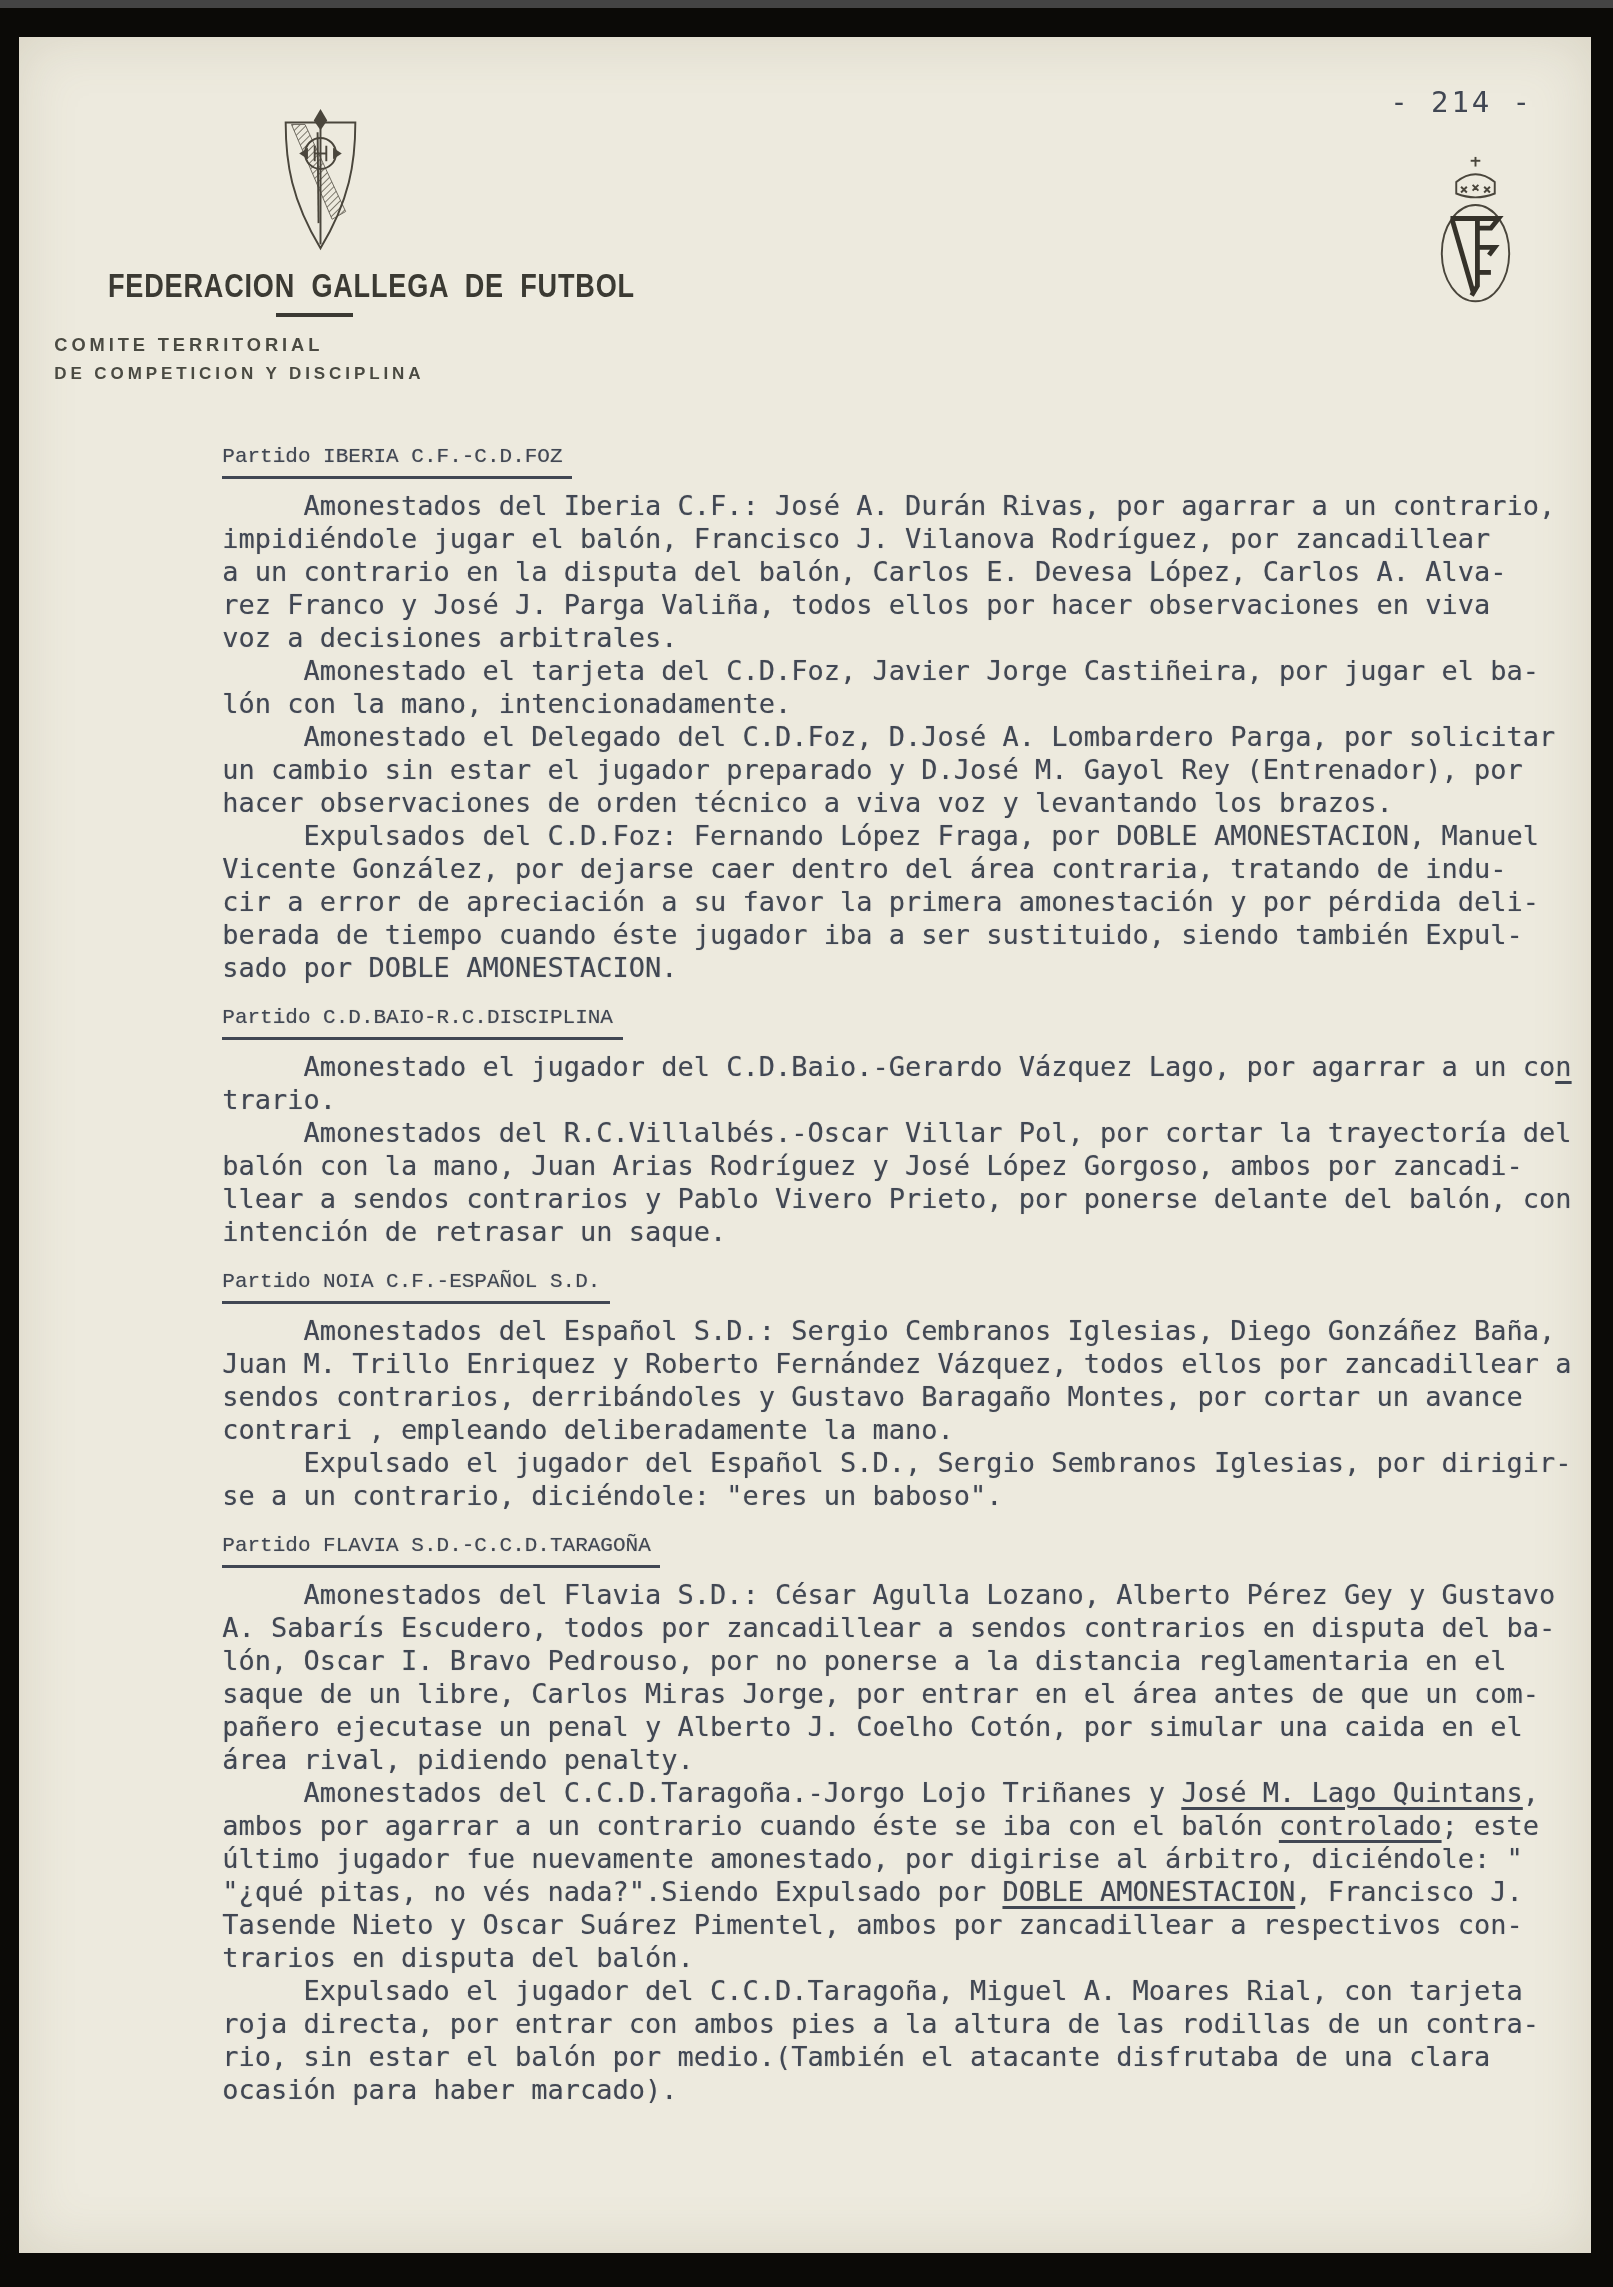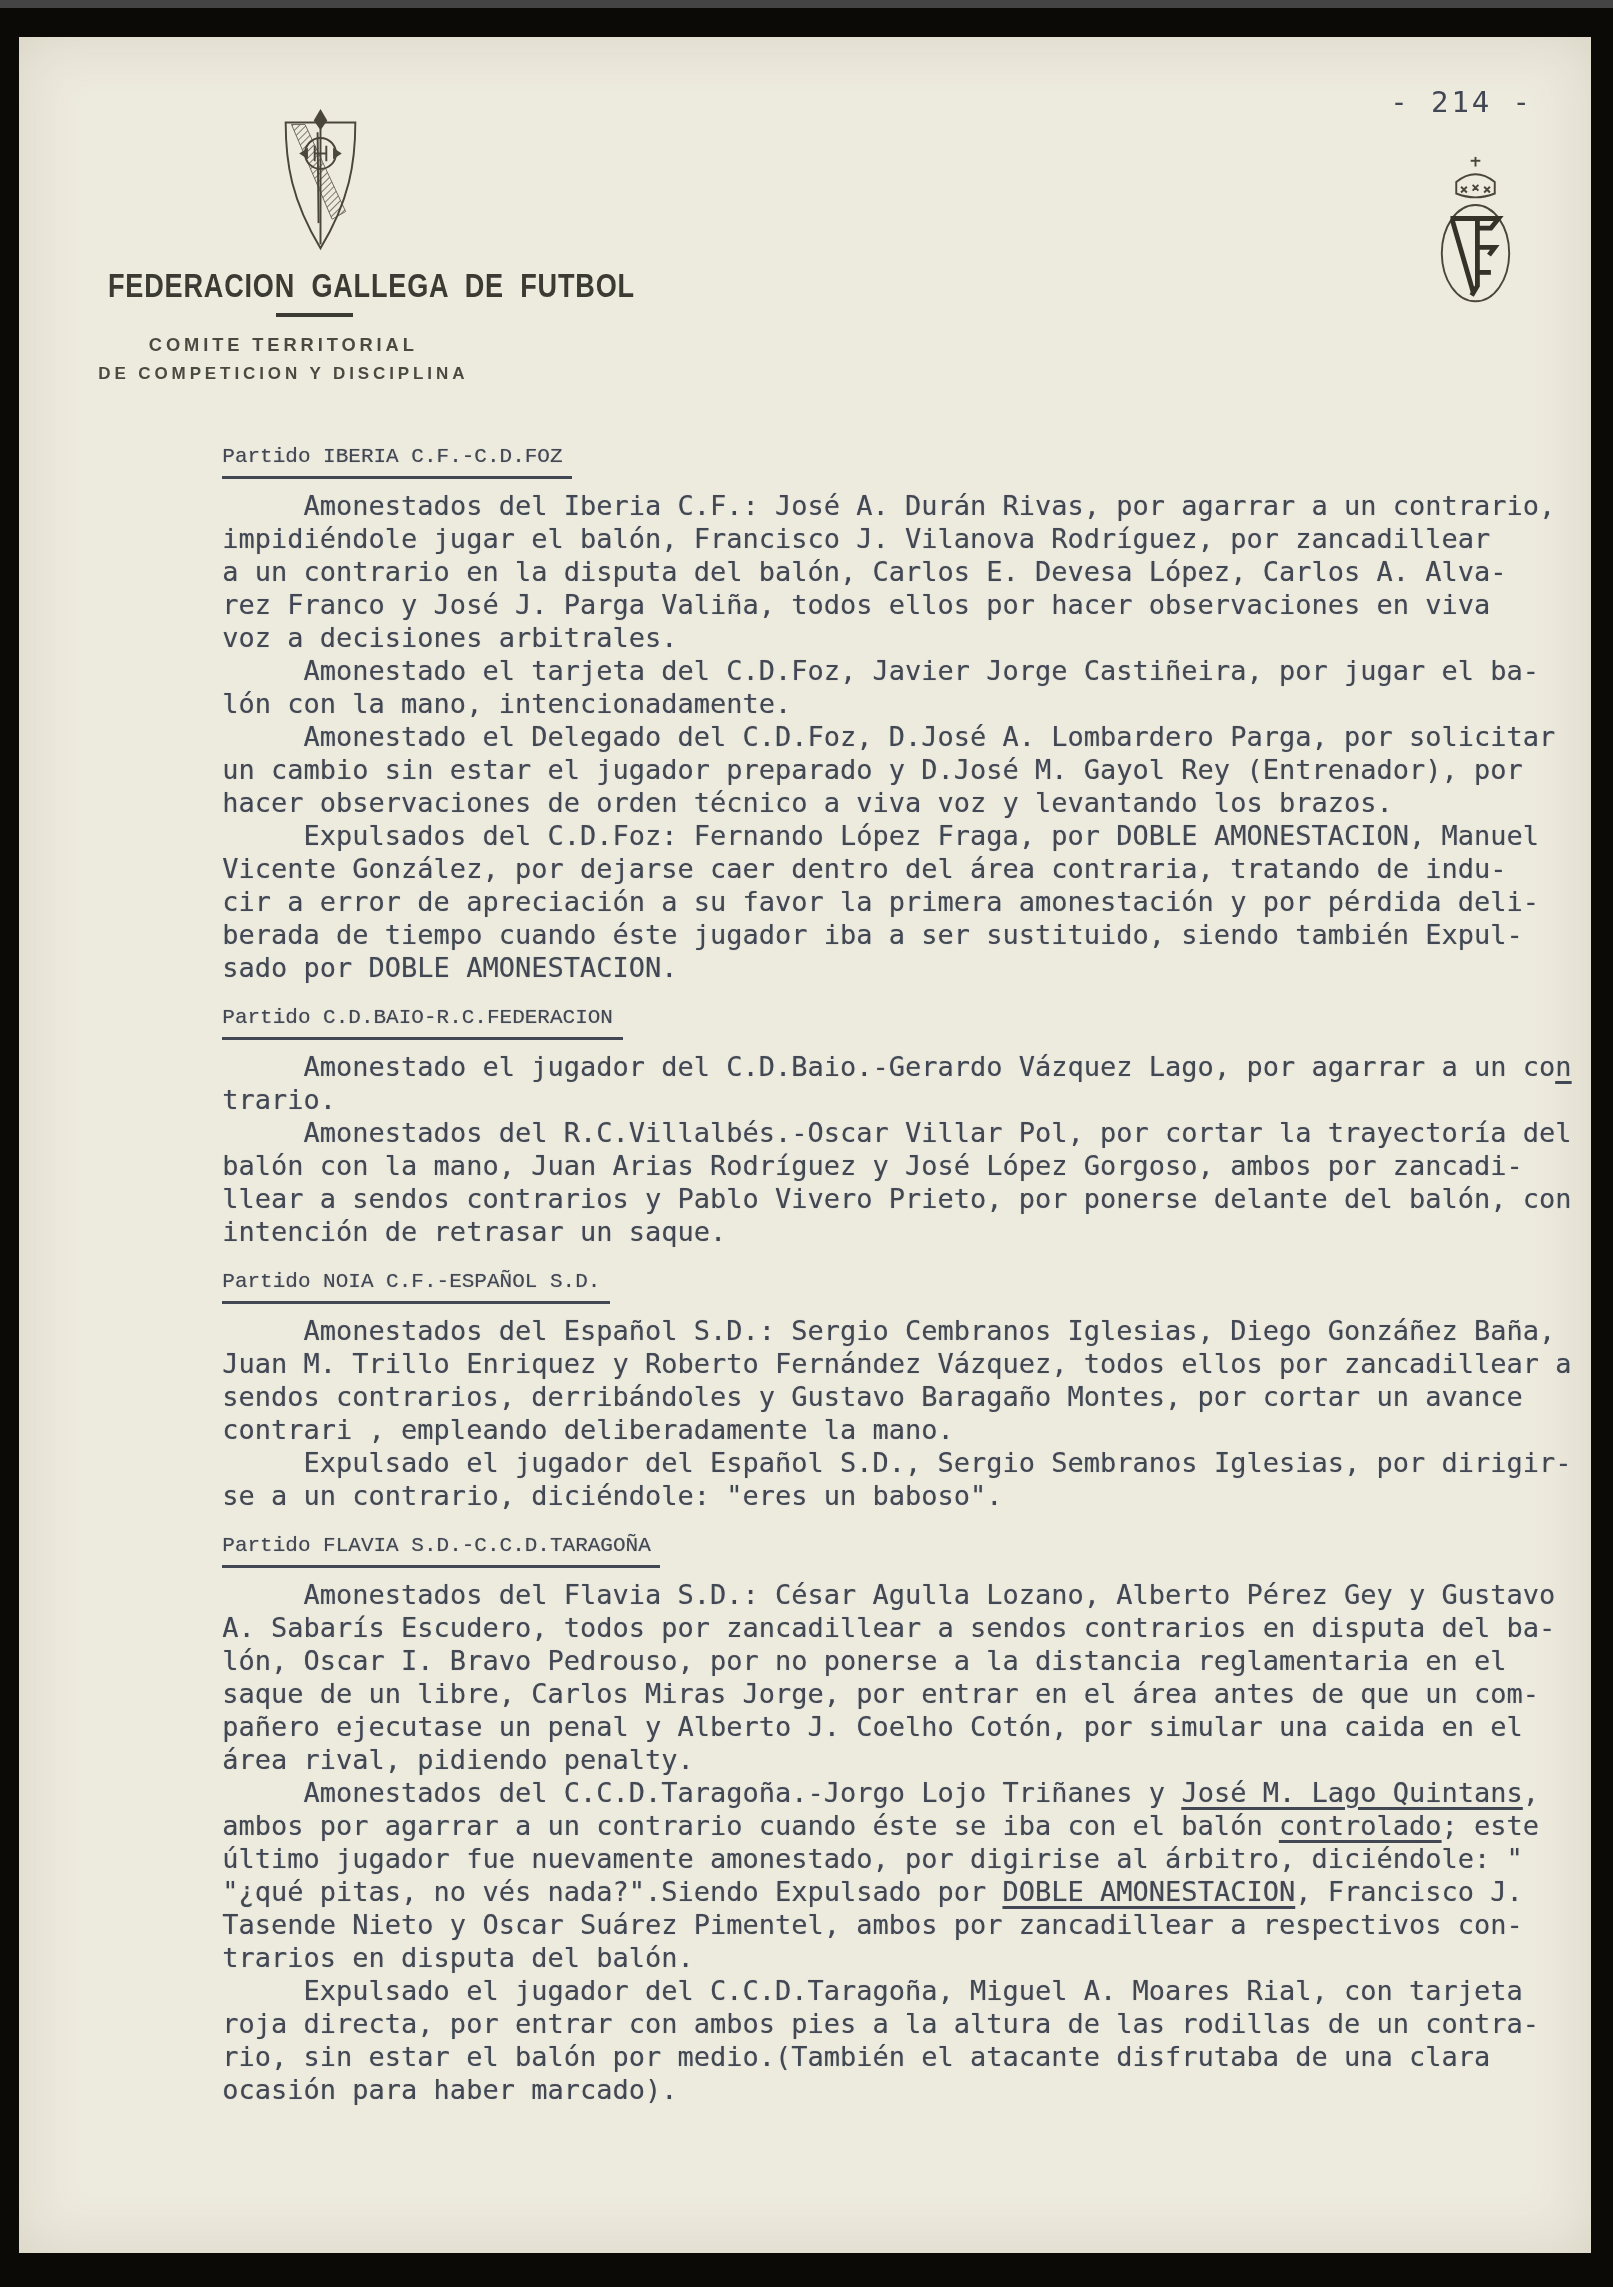--- a/index.html
+++ b/index.html
@@ -15,21 +15,21 @@
          box-shadow:inset 0 0 58px rgba(120,110,80,.18);}
   .page-number{position:absolute;left:1371px;top:48px;font-size:29px;letter-spacing:2.9px;
                color:var(--ink);white-space:pre;}
   .shield-logo{position:absolute;left:257px;top:70px;width:89px;height:151px;}
   .crest-logo{position:absolute;left:1412px;top:118px;width:89px;height:154px;}
   .org-name{position:absolute;left:89px;top:230px;width:541px;
             font-family:"Liberation Sans",sans-serif;font-weight:bold;font-size:33px;
             letter-spacing:1px;word-spacing:9.7px;color:var(--print);
             transform:scaleX(.82);transform-origin:left center;white-space:nowrap;}
   .header-rule{position:absolute;left:257px;top:276px;width:77px;height:3.9px;background:var(--print);}
-  .subtitle{position:absolute;left:35px;top:297px;width:458px;text-align:center;
+  .subtitle{position:absolute;left:35px;top:297px;width:458px;text-align:left;
             font-family:"Liberation Sans",sans-serif;font-weight:bold;color:#4a4a42;}
   .subtitle .line1{font-size:18.3px;letter-spacing:3.9px;margin-bottom:7.7px;}
   .subtitle .line2{font-size:17px;letter-spacing:3.9px;}
   .doc-body{position:absolute;left:203px;top:386px;width:1388px;color:var(--ink);}
   .doc-section{margin:0;}
   .section-heading{display:table;margin:17.4px 0 9.7px;padding:0 9.7px 2.9px 0;
                    font-family:Liberation Mono, monospace;font-weight:normal;
                    font-size:21px;line-height:33px;color:var(--ink);
                    border-bottom:3.9px solid var(--ink);
                    text-shadow:0 0 1px rgba(65,71,83,.45);}
@@ -101,21 +101,21 @@
           <p class="para"><span>     Amonestado el Delegado del C.D.Foz, D.José A. Lombardero Parga, por solicitar
 un cambio sin estar el jugador preparado y D.José M. Gayol Rey (Entrenador), por
 hacer observaciones de orden técnico a viva voz y levantando los brazos.</span></p>
           <p class="para"><span>     Expulsados del C.D.Foz: Fernando López Fraga, por DOBLE AMONESTACION, Manuel
 Vicente González, por dejarse caer dentro del área contraria, tratando de indu-
 cir a error de apreciación a su favor la primera amonestación y por pérdida deli-
 berada de tiempo cuando éste jugador iba a ser sustituido, siendo también Expul-
 sado por DOBLE AMONESTACION.</span></p>
         </section>
         <section class="doc-section">
-          <h2 class="section-heading">Partido C.D.BAIO-R.C.FEDERACION</h2>
+          <h2 class="section-heading">Partido C.D.BAIO-R.C.DISCIPLINA</h2>
           <p class="para"><span>     Amonestado el jugador del C.D.Baio.-Gerardo Vázquez Lago, por agarrar a un co</span><span class="u">n</span><span>
 trario.</span></p>
           <p class="para"><span>     Amonestados del R.C.Villalbés.-Oscar Villar Pol, por cortar la trayectoría del
 balón con la mano, Juan Arias Rodríguez y José López Gorgoso, ambos por zancadi-
 llear a sendos contrarios y Pablo Vivero Prieto, por ponerse delante del balón, con
 intención de retrasar un saque.</span></p>
         </section>
         <section class="doc-section">
           <h2 class="section-heading">Partido NOIA C.F.-ESPAÑOL S.D.</h2>
           <p class="para"><span>     Amonestados del Español S.D.: Sergio Cembranos Iglesias, Diego Gonzáñez Baña,

